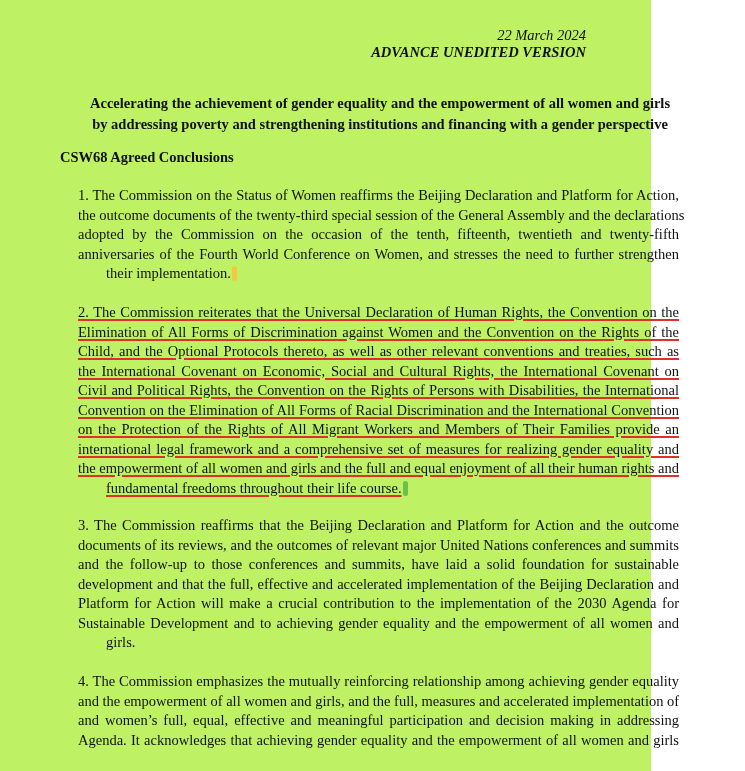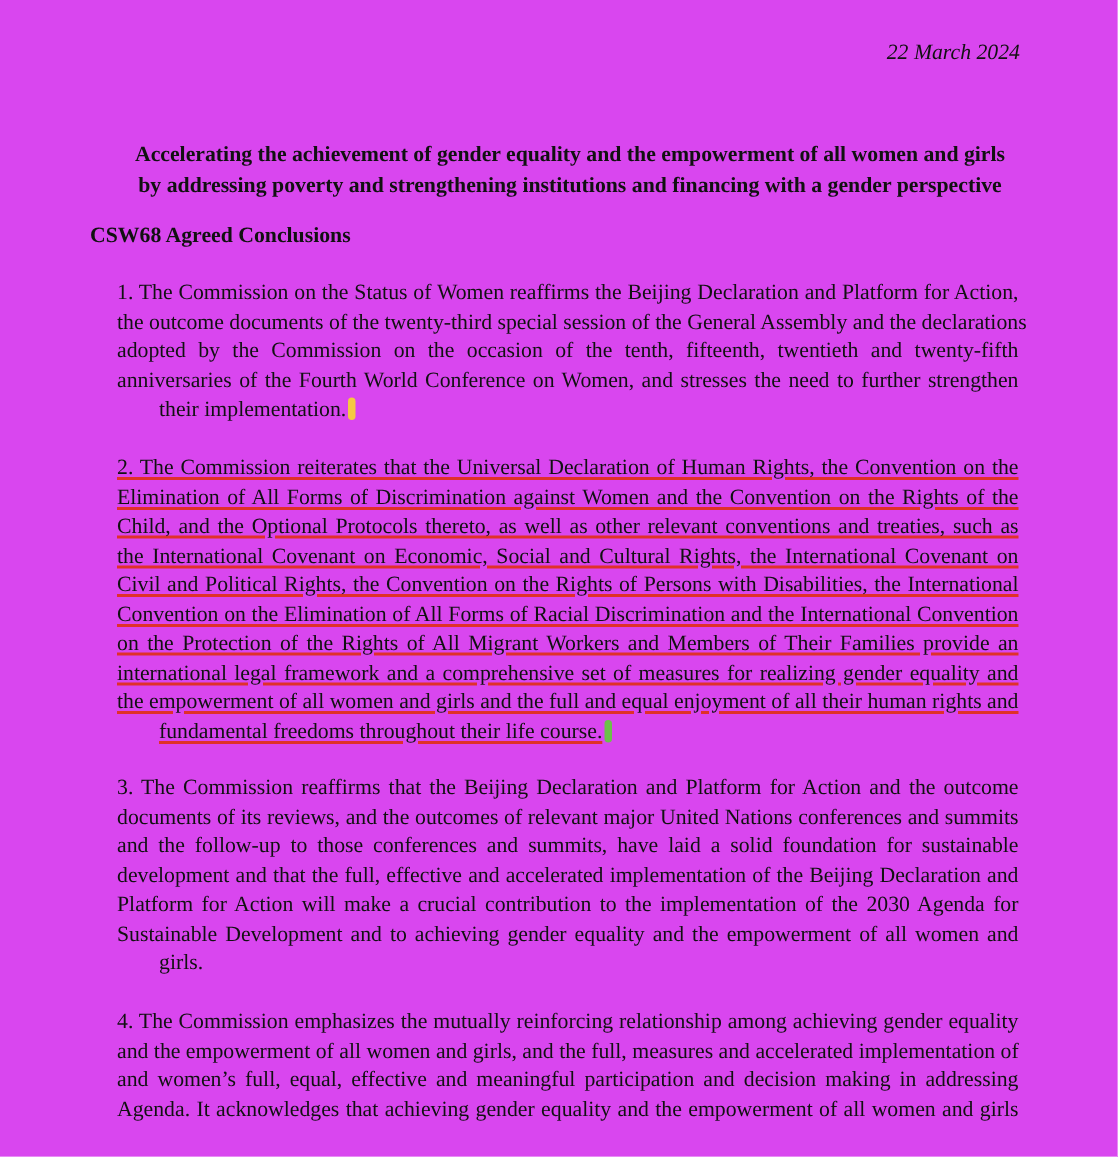--- a/index.html
+++ b/index.html
@@ -1,18 +1,18 @@
 <!DOCTYPE html>
 <html><head>
 <meta charset="utf-8">
 <style>
   html, body { margin: 0; padding: 0; background: #ffffff; }
   body { width: 745px; height: 771px; overflow: hidden; position: relative;
          font-family: "Liberation Serif", "DejaVu Serif", serif; color: #111; }
-  .page { position: absolute; left: 0; top: 0; width: 745px; height: 771px; background: #d946ef; }
+  .page { position: absolute; left: 0; top: 0; width: 651px; height: 771px; background: #bef264; }
   .hdr { position: absolute; right: 65px; text-align: right; font-style: italic; font-size: 14.5px; line-height: 17px; }
   .hdr-date { top: 27px; }
   .hdr-ver { top: 44px; font-weight: bold; }
   .title { position: absolute; left: 60px; width: 640px; text-align: center; font-weight: bold; font-size: 14.5px; line-height: 21px; top: 93px; }
   .subtitle { position: absolute; left: 60px; width: 640px; text-align: left; font-weight: bold; font-size: 14.5px; top: 149px; }
   .para { position: absolute; left: 78px; width: 601px; font-size: 14.5px; }
   .line { display: block; height: 19.5px; line-height: 19.5px; text-align: justify; text-align-last: justify; white-space: nowrap; overflow: visible; }
   .line.last { text-align-last: left; margin-left: 28px; }
   .p1 { top: 186px; }
   .p2 { top: 303px; }
@@ -22,20 +22,21 @@
   .mark { display: inline-block; width: 5px; height: 15px; border-radius: 3px; vertical-align: -3px; margin-left: 1px; }
   .mark-yellow { background: #f5c842; }
   .mark-green { background: #6cc04a; }
 </style>
 </head>
 <body>
 
 <div class="page">
 
   <div class="hdr hdr-date">22 March 2024</div>
+  <div class="hdr hdr-ver">ADVANCE UNEDITED VERSION</div>
 
   <div class="title">
     <div>Accelerating the achievement of gender equality and the empowerment of all women and girls</div>
     <div>by addressing poverty and strengthening institutions and financing with a gender perspective</div>
   </div>
 
   <div class="subtitle">CSW68 Agreed Conclusions</div>
 
   <div class="para p1">
     <span class="line">1. The Commission on the Status of Women reaffirms the Beijing Declaration and Platform for Action,</span>

